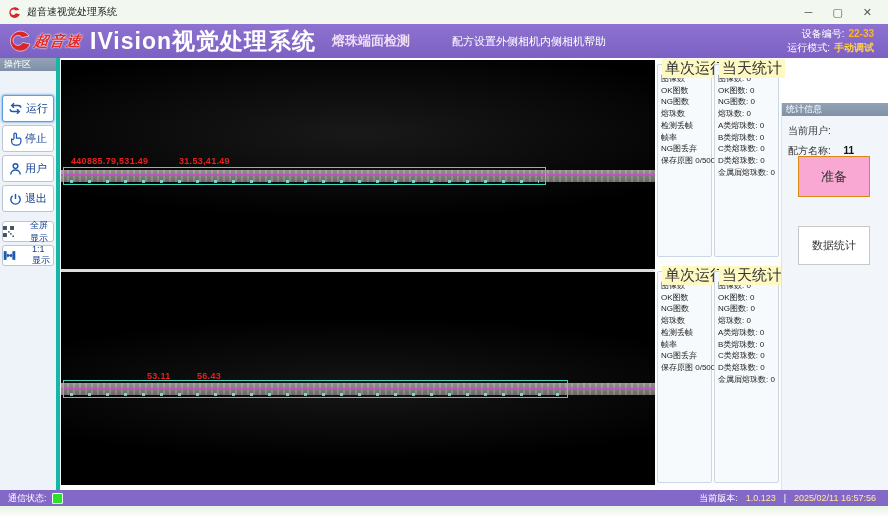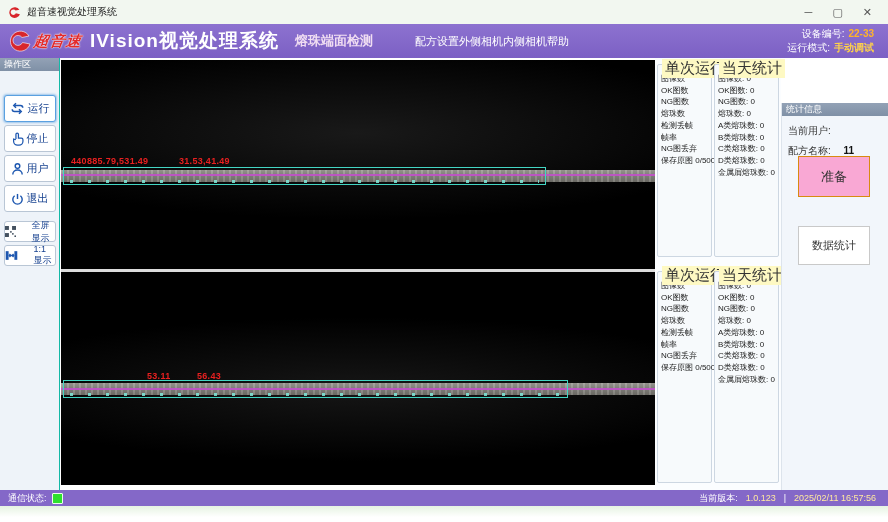--- a/index.html
+++ b/index.html
@@ -15,30 +15,30 @@
   .titlebar .logo-sm{width:13px;height:13px;flex:0 0 auto;}
   .titlebar .app-title{font-size:10px;color:#222;margin-left:6px;}
   .win-controls{margin-left:auto;display:flex;gap:20px;color:#555;font-size:11px;padding-right:8px;}
   .win-controls span{cursor:default;line-height:24px;}
   
   .header{position:absolute;left:0;top:24px;width:888px;height:34px;
     background:linear-gradient(180deg,#8d72d0,#7c60c4);display:flex;align-items:center;color:#fff;}
   .header .logo{width:24px;height:24px;margin-left:8px;flex:0 0 auto;}
   .brand{font-style:italic;font-weight:bold;color:#e22b2b;font-size:15px;margin-left:2px;
     text-shadow:0 0 1px #fff,0 0 2px #fff;letter-spacing:1px;transform:skewX(-8deg);}
-  .apptitle{font-size:19px;font-weight:bold;letter-spacing:1px;margin-left:8px;color:#fff;}
+  .apptitle{font-size:23px;font-weight:bold;letter-spacing:1px;margin-left:8px;color:#fff;}
   .subtitle{font-size:13px;font-weight:bold;color:#f0ddf2;margin-left:16px;}
   .menu{display:flex;font-size:11px;margin-left:42px;}
   .menu span{cursor:default;}
   .device-info{margin-left:auto;text-align:right;font-size:10px;line-height:14px;padding-right:14px;}
   .device-info .lbl{color:#fff;}
   .device-info .val{color:#ffb42a;font-weight:bold;margin-left:4px;}
   .device-info .val2{color:#ffd24a;font-weight:bold;margin-left:4px;}
   
-  .sidebar{position:absolute;left:0;top:58px;width:60px;height:432px;background:#eef3f9;border-right:1px solid #14b8a6;box-sizing:border-box;}
+  .sidebar{position:absolute;left:0;top:58px;width:60px;height:432px;background:#eef3f9;border-right:4px solid #14b8a6;box-sizing:border-box;}
   .panel-header{height:13px;background:linear-gradient(180deg,#93a2b6,#7f90a6);color:#fff;font-size:9px;
     line-height:13px;padding-left:4px;box-sizing:border-box;}
   .side-btn{width:52px;margin:3px auto 0 auto;background:#fff;border:1px solid #b9c6d5;border-radius:3px;
     display:flex;align-items:center;justify-content:center;gap:3px;color:#15408f;font-size:11px;height:27px;
     box-sizing:border-box;cursor:default;}
   .side-btn.active{border-color:#5aa0e0;box-shadow:0 0 2px 1px rgba(90,160,224,.55);}
   .side-btn.first{margin-top:24px;}
   .side-btn.small{height:21px;font-size:9px;gap:16px;}
   .side-btn.gap{margin-top:9px;}
   .side-btn svg{flex:0 0 auto;}

